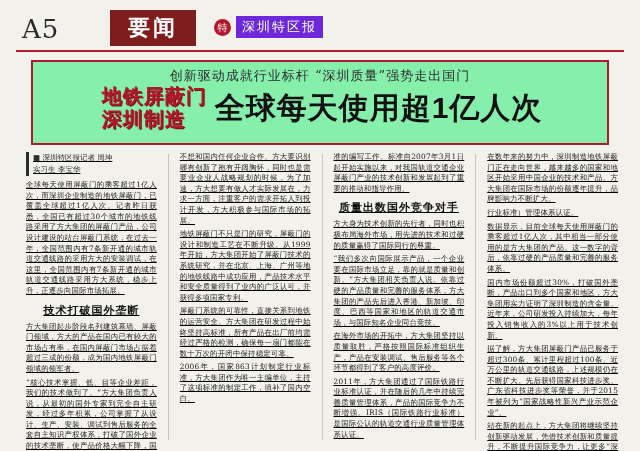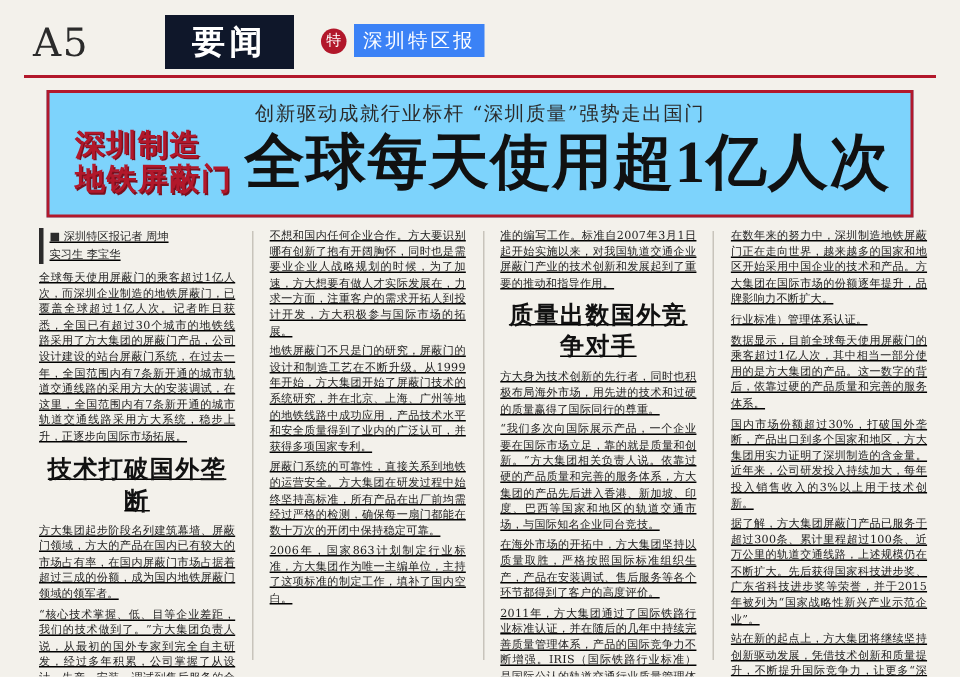--- a/index.html
+++ b/index.html
@@ -38,21 +38,21 @@
     font-size: 26px;
     color: #2b2b2b;
     letter-spacing: 1px;
   }
   .section-box {
     position: absolute;
     left: 110px;
     top: 10px;
     width: 86px;
     height: 36px;
-    background: #0f172a;
+    background: #7f1d1d;
     display: flex;
     align-items: center;
     justify-content: center;
   }
   .section-box span {
     color: #ffffff;
     font-family: "DejaVu Serif", serif;
     font-weight: bold;
     font-size: 22px;
     letter-spacing: 3px;
@@ -70,21 +70,21 @@
     width: 17px;
     height: 17px;
     border-radius: 50%;
     background: #b2182b;
     color: #fff;
     font-size: 10px;
     line-height: 17px;
     text-align: center;
   }
   .logo-text {
-    background: #3b82f6;
+    background: #6d28d9;
     color: #ffffff;
     font-family: "DejaVu Serif", serif;
     font-size: 13px;
     letter-spacing: 2px;
     padding: 2px 6px;
   }
   .masthead-rule {
     position: absolute;
     left: 16px;
     top: 50px;
@@ -94,21 +94,21 @@
   }
   
   .headline-block {
     position: absolute;
     left: 31px;
     top: 60px;
     width: 578px;
     height: 85px;
     border: 2px solid #b2182b;
     box-sizing: border-box;
-    background: #7dd3fc;
+    background: #86efac;
   }
   .shoulder {
     position: absolute;
     left: 0;
     top: 5px;
     width: 100%;
     text-align: center;
     font-family: "DejaVu Serif", serif;
     font-size: 13px;
     color: #2b2b2b;
@@ -135,23 +135,23 @@
     display: block;
     font-family: "DejaVu Serif", serif;
     font-weight: bold;
     font-size: 20px;
     color: #b2182b;
     letter-spacing: 1px;
     line-height: 21px;
     text-shadow: 1px 1px 0 #7c0f1d;
   }
   .headline-main {
-    font-family: Liberation Serif, serif;
-    font-weight: bold;
-    font-size: 40px;
+    font-family: Liberation Sans, sans-serif;
+    font-weight: bold;
+    font-size: 30px;
     line-height: 42px;
     color: #111111;
     letter-spacing: 1px;
     white-space: nowrap;
   }
   
   .columns {
     position: absolute;
     left: 26px;
     top: 152px;
@@ -175,21 +175,21 @@
     font-size: 7.5px;
     color: #2b2b2b;
     line-height: 12px;
     margin-bottom: 4px;
     border-left: 3px solid #2b2b2b;
     padding-left: 4px;
   }
   .sub-head {
     font-family: "DejaVu Serif", serif;
     font-weight: bold;
-    font-size: 16px;
+    font-size: 11px;
     color: #111;
     letter-spacing: 1px;
     margin: 6px 0 4px 0;
     text-align: center;
   }
   .para {
     font-family: "DejaVu Serif", serif;
     font-size: 7.4px;
     line-height: 10.6px;
     color: #1d1d1d;
@@ -212,22 +212,22 @@
       <div class="logo-mark">特</div>
       <div class="logo-text">深圳特区报</div>
     </div>
     <div class="masthead-rule"></div>
   </div>
 
   <div class="headline-block">
     <div class="shoulder">创新驱动成就行业标杆 “深圳质量”强势走出国门</div>
     <div class="headline-row">
       <div class="headline-left">
+        <span>地铁屏蔽门</span>
         <span>深圳制造</span>
-        <span>地铁屏蔽门</span>
       </div>
       <div class="headline-main">全球每天使用超1亿人次</div>
     </div>
   </div>
 
   <div class="columns">
 
     <div class="col">
       <div class="byline">
         <div>■ 深圳特区报记者 周坤</div>

